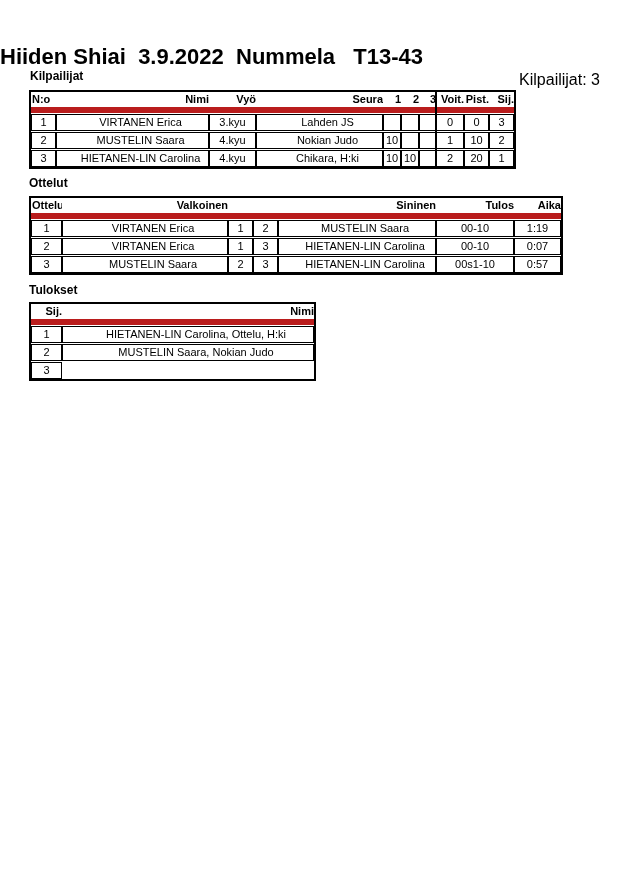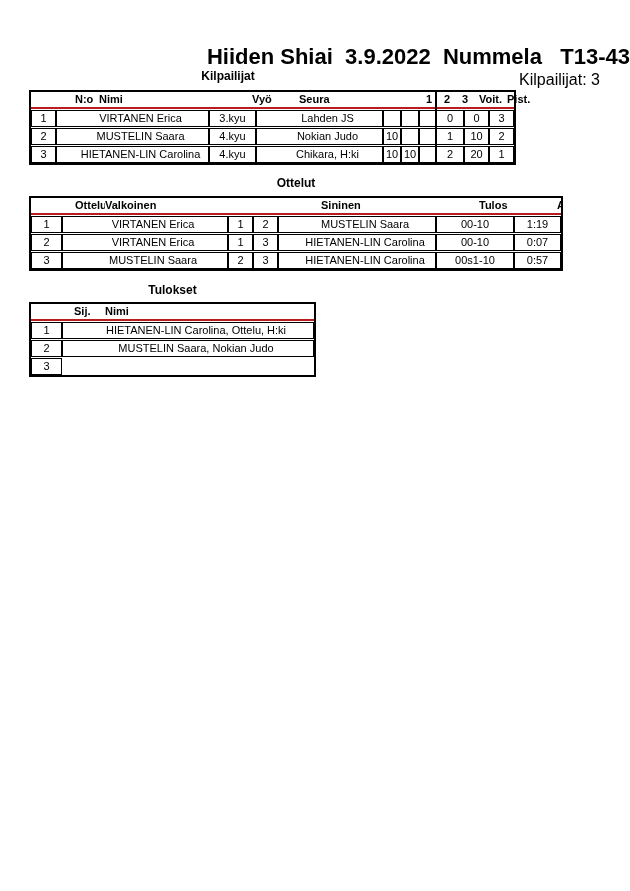--- a/index.html
+++ b/index.html
@@ -6,42 +6,42 @@
   body {
     width: 630px; height: 891px;
     background: #ffffff;
     font-family: "Liberation Sans", sans-serif;
     color: #000000;
   }
   .page { position: relative; width: 630px; height: 891px; background: #fff; overflow: hidden; }
 
   .doc-title {
     position: absolute; top: 44px; left: 0; width: 630px;
-    text-align: right; font-size: 22px; font-weight: bold;
+    text-align: left; font-size: 22px; font-weight: bold;
     white-space: pre; letter-spacing: 0px;
   }
-  .section-title { position: absolute; font-size: 12px; font-weight: bold; text-align: center; }
+  .section-title { position: absolute; font-size: 12px; font-weight: bold; }
   #kilpailijat-title { top: 69px; left: 30px; width: 396px; }
   #ottelut-title    { top: 176px; left: 29px; width: 534px; }
   #tulokset-title   { top: 283px; left: 29px; width: 287px; }
 
   .count-label { position: absolute; top: 71px; right: 30px; font-size: 16px; }
 
   .tbl {
     position: absolute;
     border: 2px solid #000;
     background: #fff;
     box-sizing: border-box;
   }
   #t1 { left: 29px; top: 90px;  width: 487px; }
   #t2 { left: 29px; top: 196px; width: 534px; }
   #t3 { left: 29px; top: 302px; width: 287px; }
 
-  .thead { display: grid; height: 15px; border-bottom: 2px solid #b91c1c; margin-bottom: 1px; padding-left: 43px; }
-  .th { font-size: 11px; font-weight: bold; line-height: 15px; text-align: left; overflow: hidden; white-space: nowrap; }
+  .thead { display: grid; height: 15px; border-bottom: 6px solid #b91c1c; margin-bottom: 1px; }
+  .th { font-size: 11px; font-weight: bold; line-height: 15px; text-align: right; overflow: hidden; white-space: nowrap; }
   .th.left { text-align: left; padding-left: 1px; }
 
   .trow { display: grid; height: 17px; }
   .trow + .trow { margin-top: 1px; }
   .td {
     border: 1px solid #000; box-sizing: border-box;
     font-size: 11px; line-height: 15px;
     text-align: center; overflow: hidden; white-space: nowrap;
     background: #fff;
   }

